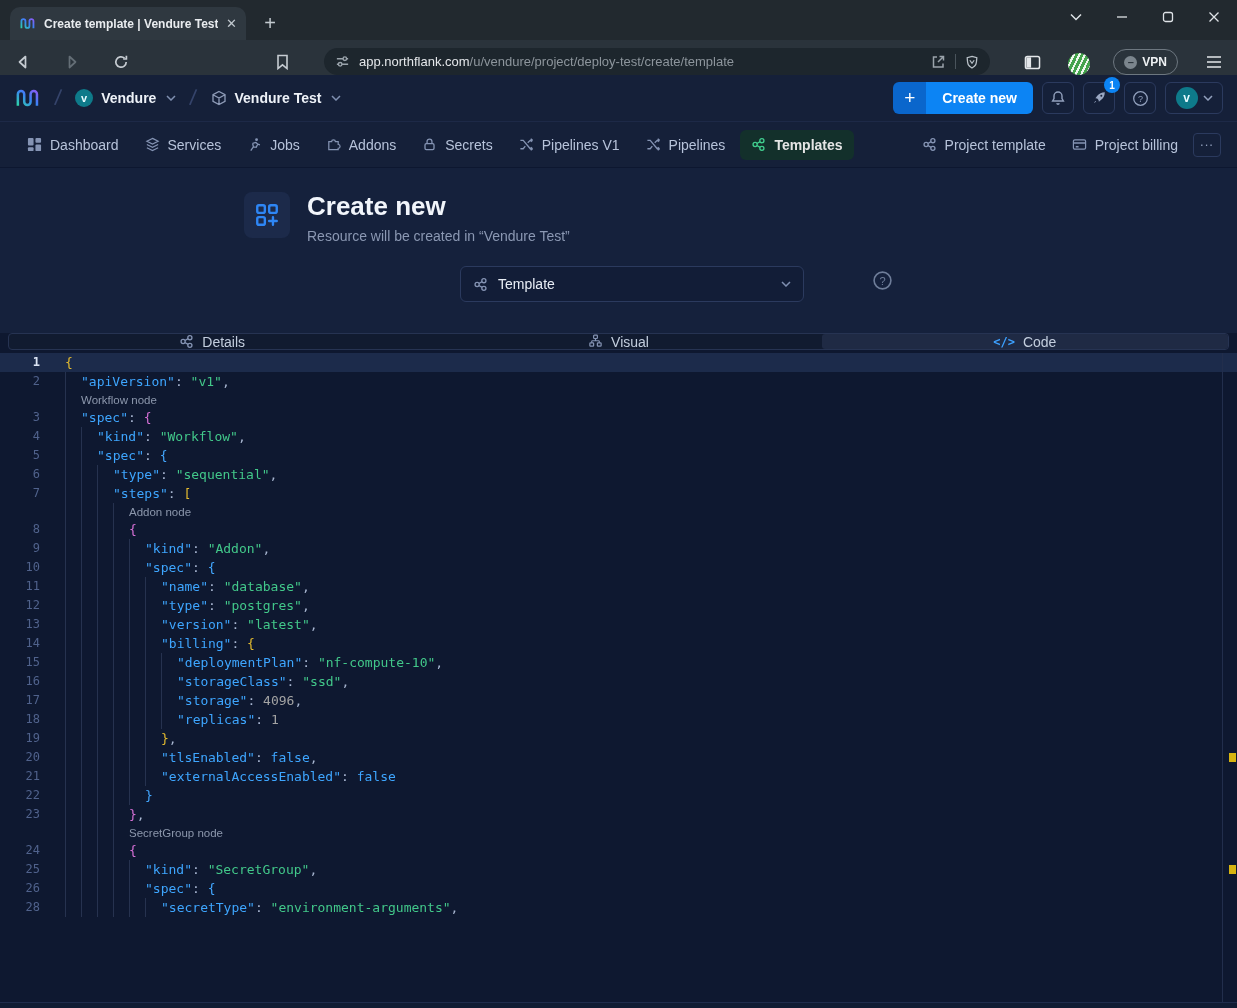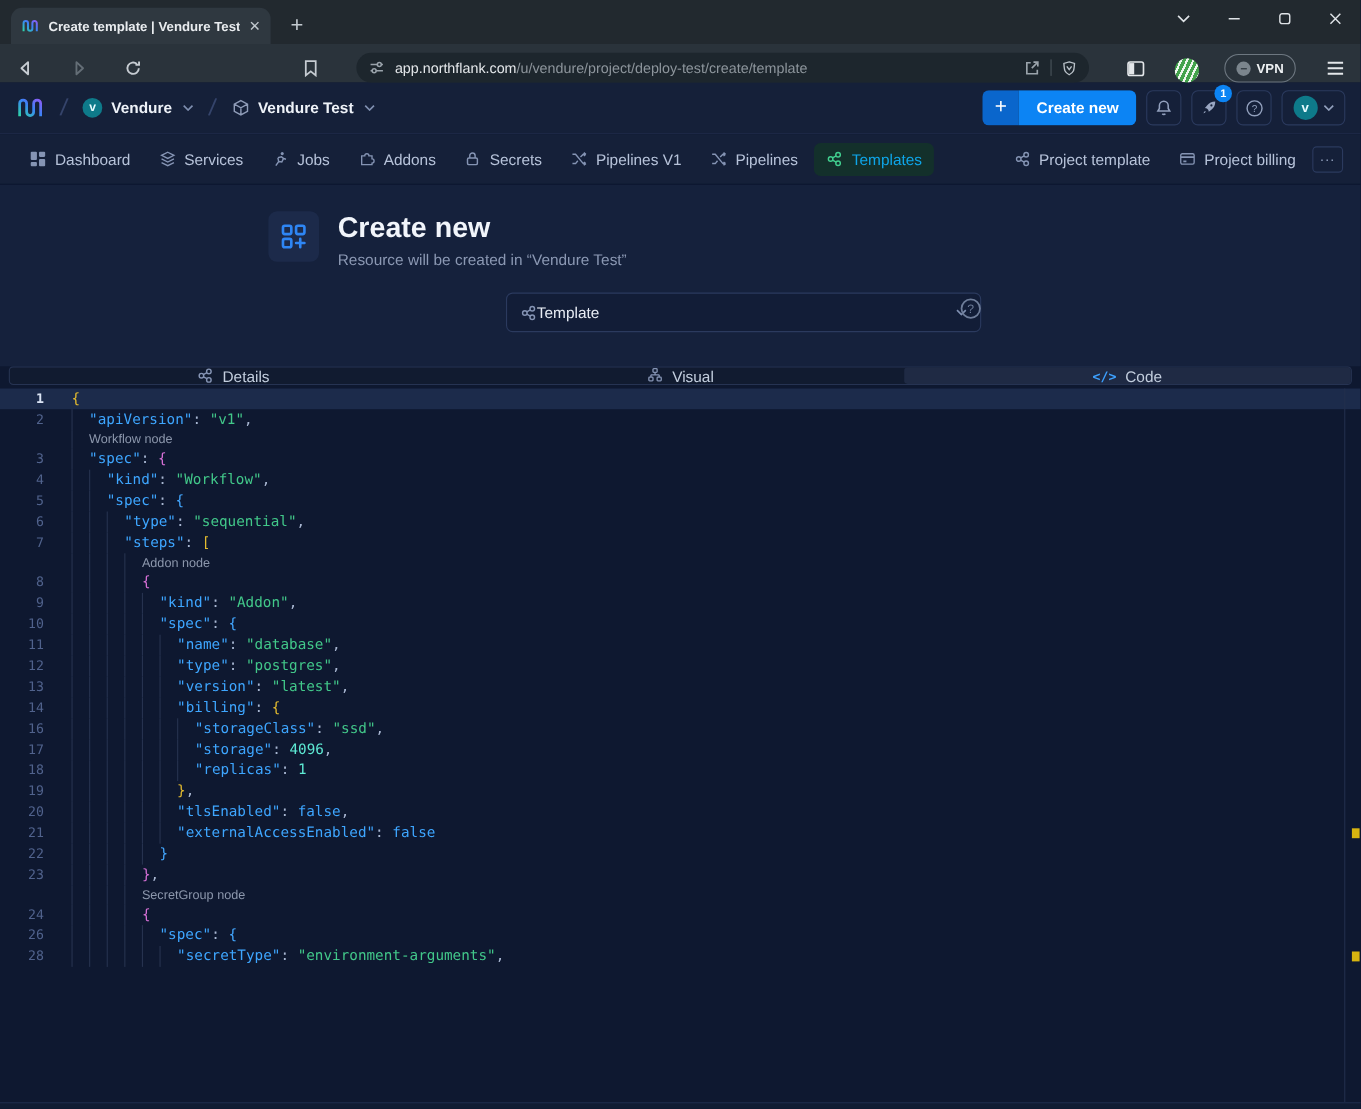--- a/index.html
+++ b/index.html
@@ -42,32 +42,32 @@
   .create-btn .lbl { background:#0c84f4; color:#fff; font-size:14px; font-weight:700; display:flex; align-items:center; padding:0 16px; }
   .icon-btn { width:32px; height:32px; border:1px solid #2b3a5e; border-radius:6px; display:flex; align-items:center; justify-content:center; color:#92a0bd; position:relative; }
   .badge { position:absolute; top:-6px; right:-6px; width:16px; height:16px; border-radius:50%; background:#0c84f4; color:#fff; font-size:10px; font-weight:700; display:flex; align-items:center; justify-content:center; }
   .user-btn { width:58px; gap:5px; }
   .user-avatar { width:22px; height:22px; border-radius:50%; background:#0e7a8a; color:#e6fbff; font-size:12px; font-weight:700; display:flex; align-items:center; justify-content:center; }
 
   
   .proj-nav { height:46px; background:#152039; display:flex; align-items:center; padding:0 16px; gap:4px; border-bottom:1px solid #0d1730; }
   .nav-item { display:flex; align-items:center; gap:8px; padding:7px 11px; border-radius:6px; color:#b7c3da; font-size:14px; }
   .nav-item .nic { color:#8594b4; }
-  .nav-item.active { background:#13302b; color:#0ea5e9; }
+  .nav-item.active { background:#13302b; color:#e5e5e5;font-weight:bold; }
   .nav-item.active .nic { color:#41cf8f; }
   .nav-right { margin-left:auto; display:flex; align-items:center; gap:4px; }
   .more-btn { width:28px; height:24px; border:1px solid #2b3a5e; border-radius:4px; color:#92a0bd; display:flex; align-items:center; justify-content:center; font-size:13px; letter-spacing:1px; line-height:0; padding-bottom:6px; }
 
   
   .hero { height:165px; background:#15213c; position:relative; }
   .hero-head { display:flex; gap:17px; padding:24px 0 0 244px; }
   .hero-tile { width:46px; height:46px; border-radius:8px; background:#1c2a4a; display:flex; align-items:center; justify-content:center; }
   .hero-title { color:#f1f5fb; font-size:26px; font-weight:600; line-height:1.1; }
   .hero-sub { color:#8b98b3; font-size:14px; margin-top:7px; }
-  .hero-select { position:absolute; left:460px; top:98px; width:432px; height:36px; border:1px solid #2b3a5e; border-radius:6px; background:#121d37; display:flex; align-items:center; padding:0 12px; }
+  .hero-select { position:absolute; left:460px; top:98px; width:344px; height:36px; border:1px solid #2b3a5e; border-radius:6px; background:#121d37; display:flex; align-items:center; gap:10px; padding:0 12px; }
   .hero-select .val { color:#e8edf5; font-size:14px; flex:1; }
   .hero-help { position:absolute; left:872px; top:102px; color:#6e7d99; }
 
   
   .viewtabs { margin:0 8px 3px 8px; height:17px; border:1px solid #263352; border-radius:4px; background:#111b30; display:flex; }
   .vtab { flex:1; display:flex; align-items:center; justify-content:center; gap:8px; color:#c3cede; font-size:14px; }
   .vtab .nic { color:#8594b4; }
   .vtab.active { background:#1f2a44; border-radius:3px; }
   .code-glyph { color:#3da1ff; font-family:"DejaVu Sans Mono", monospace; font-size:12px; font-weight:700; }
 
@@ -76,21 +76,21 @@
   .crow { display:flex; height:19px; line-height:19px; }
   .crow.annot { height:17px; line-height:17px; }
   .crow.active { background:#1c2b4b; }
   .crow.active .ln { color:#dbe4f4; font-weight:700; }
   .ln { width:40px; text-align:right; color:#50628c; font-size:12px; flex:none; }
   .cd { margin-left:25px; white-space:pre; }
   .g { display:inline-block; width:16px; height:100%; border-left:1px solid #26324f; vertical-align:top; }
   .an { font-family:"Liberation Sans", sans-serif; font-size:11.5px; color:#8c97ac; }
   .tk-k { color:#3ea6ff; } 
   .tk-s { color:#42c88a; } 
-  .tk-n { color:#5eead4; } 
+  .tk-n { color:#a3a3a3; } 
   .tk-b { color:#3ea6ff; } 
   .tk-p { color:#a9b7d2; } 
   .tk-g { color:#e3bb2f; } 
   .tk-m { color:#d670d6; } 
   .tk-u { color:#43a7ff; } 
   .ruler-line { position:absolute; top:0; bottom:0; right:14px; border-left:1px solid #222e4c; }
   .wmark { position:absolute; right:1px; width:7px; height:9px; background:#d7b410; }
 
   
   .page { height:886px; display:flex; flex-direction:column; background:#0e1830; }
@@ -453,20 +453,24 @@
         </div>
         <div class="crow">
           <span class="ln">13</span>
           <span class="cd"><span class="g"></span><span class="g"></span><span class="g"></span><span class="g"></span><span class="g"></span><span class="g"></span><span class="tk-k">"version"</span><span class="tk-p">: </span><span class="tk-s">"latest"</span><span class="tk-p">,</span></span>
         </div>
         <div class="crow">
           <span class="ln">14</span>
           <span class="cd"><span class="g"></span><span class="g"></span><span class="g"></span><span class="g"></span><span class="g"></span><span class="g"></span><span class="tk-k">"billing"</span><span class="tk-p">: </span><span class="tk-g">{</span></span>
         </div>
         <div class="crow">
+          <span class="ln">15</span>
+          <span class="cd"><span class="g"></span><span class="g"></span><span class="g"></span><span class="g"></span><span class="g"></span><span class="g"></span><span class="g"></span><span class="tk-k">"deploymentPlan"</span><span class="tk-p">: </span><span class="tk-s">"nf-compute-10"</span><span class="tk-p">,</span></span>
+        </div>
+        <div class="crow">
           <span class="ln">16</span>
           <span class="cd"><span class="g"></span><span class="g"></span><span class="g"></span><span class="g"></span><span class="g"></span><span class="g"></span><span class="g"></span><span class="tk-k">"storageClass"</span><span class="tk-p">: </span><span class="tk-s">"ssd"</span><span class="tk-p">,</span></span>
         </div>
         <div class="crow">
           <span class="ln">17</span>
           <span class="cd"><span class="g"></span><span class="g"></span><span class="g"></span><span class="g"></span><span class="g"></span><span class="g"></span><span class="g"></span><span class="tk-k">"storage"</span><span class="tk-p">: </span><span class="tk-n">4096</span><span class="tk-p">,</span></span>
         </div>
         <div class="crow">
           <span class="ln">18</span>
           <span class="cd"><span class="g"></span><span class="g"></span><span class="g"></span><span class="g"></span><span class="g"></span><span class="g"></span><span class="g"></span><span class="tk-k">"replicas"</span><span class="tk-p">: </span><span class="tk-n">1</span></span>
@@ -493,20 +497,24 @@
         </div>
         <div class="crow annot">
           <span class="ln"></span>
           <span class="cd"><span class="g"></span><span class="g"></span><span class="g"></span><span class="g"></span><span class="an">SecretGroup node</span></span>
         </div>
         <div class="crow">
           <span class="ln">24</span>
           <span class="cd"><span class="g"></span><span class="g"></span><span class="g"></span><span class="g"></span><span class="tk-m">{</span></span>
         </div>
         <div class="crow">
+          <span class="ln">25</span>
+          <span class="cd"><span class="g"></span><span class="g"></span><span class="g"></span><span class="g"></span><span class="g"></span><span class="tk-k">"kind"</span><span class="tk-p">: </span><span class="tk-s">"SecretGroup"</span><span class="tk-p">,</span></span>
+        </div>
+        <div class="crow">
           <span class="ln">26</span>
           <span class="cd"><span class="g"></span><span class="g"></span><span class="g"></span><span class="g"></span><span class="g"></span><span class="tk-k">"spec"</span><span class="tk-p">: </span><span class="tk-u">{</span></span>
         </div>
         <div class="crow">
           <span class="ln">28</span>
           <span class="cd"><span class="g"></span><span class="g"></span><span class="g"></span><span class="g"></span><span class="g"></span><span class="g"></span><span class="tk-k">"secretType"</span><span class="tk-p">: </span><span class="tk-s">"environment-arguments"</span><span class="tk-p">,</span></span>
         </div>
       </div>
     <div class="ruler-line"></div>
   <div class="wmark" style="top: 400px;"></div>

